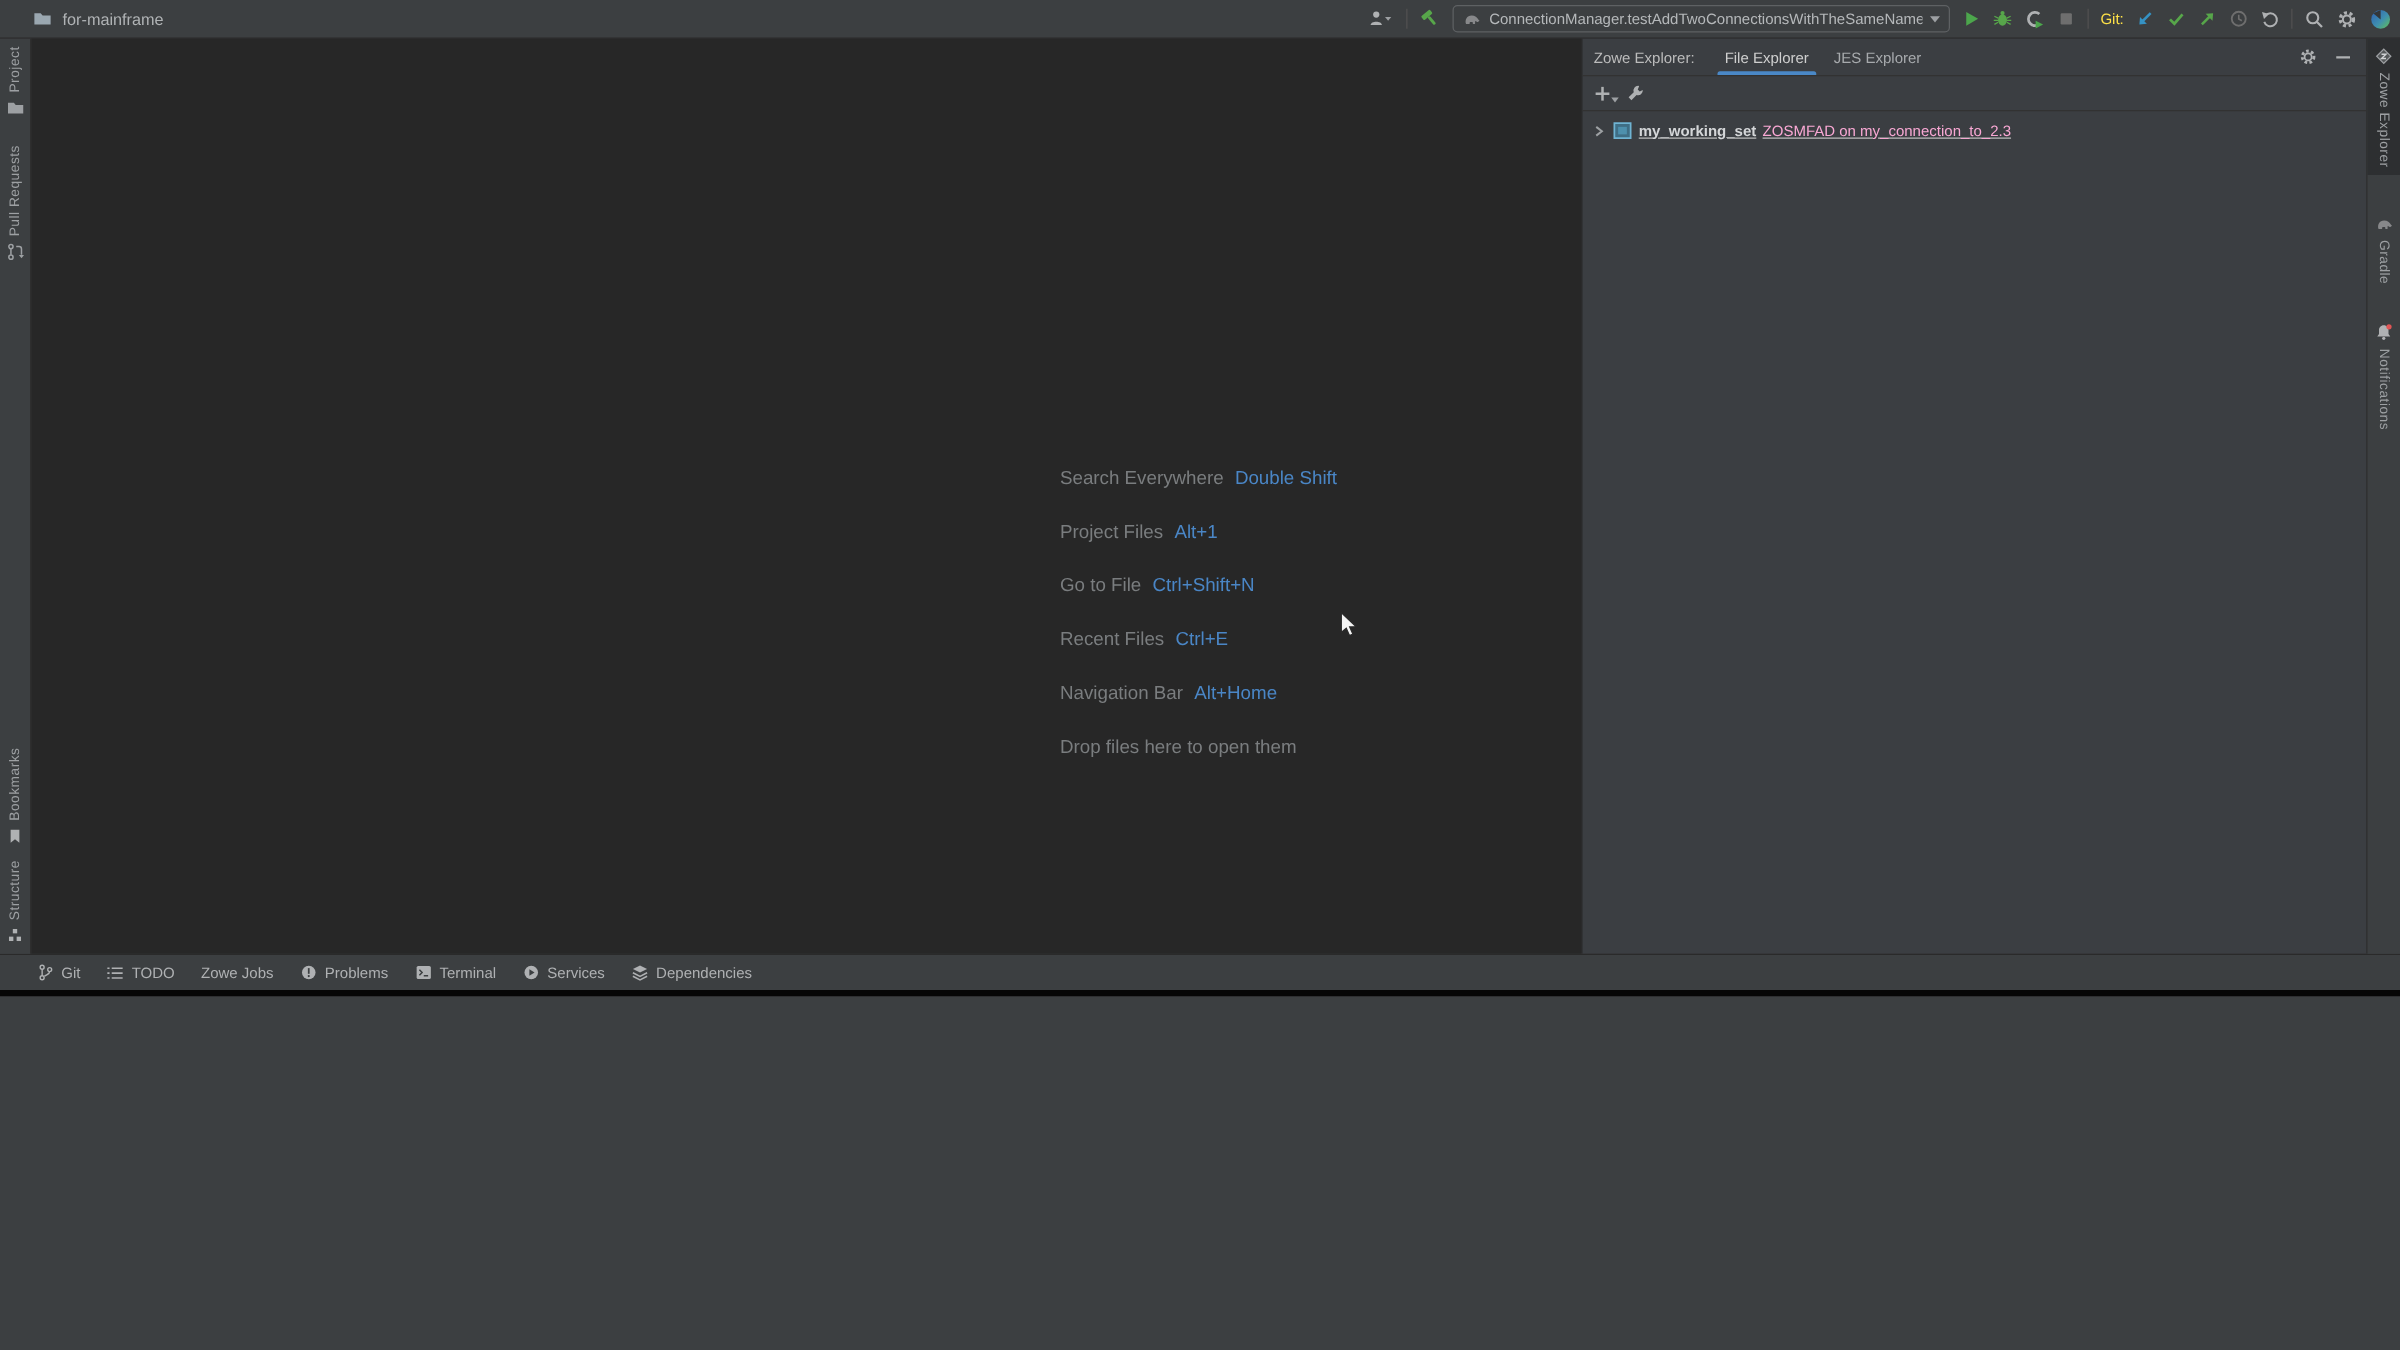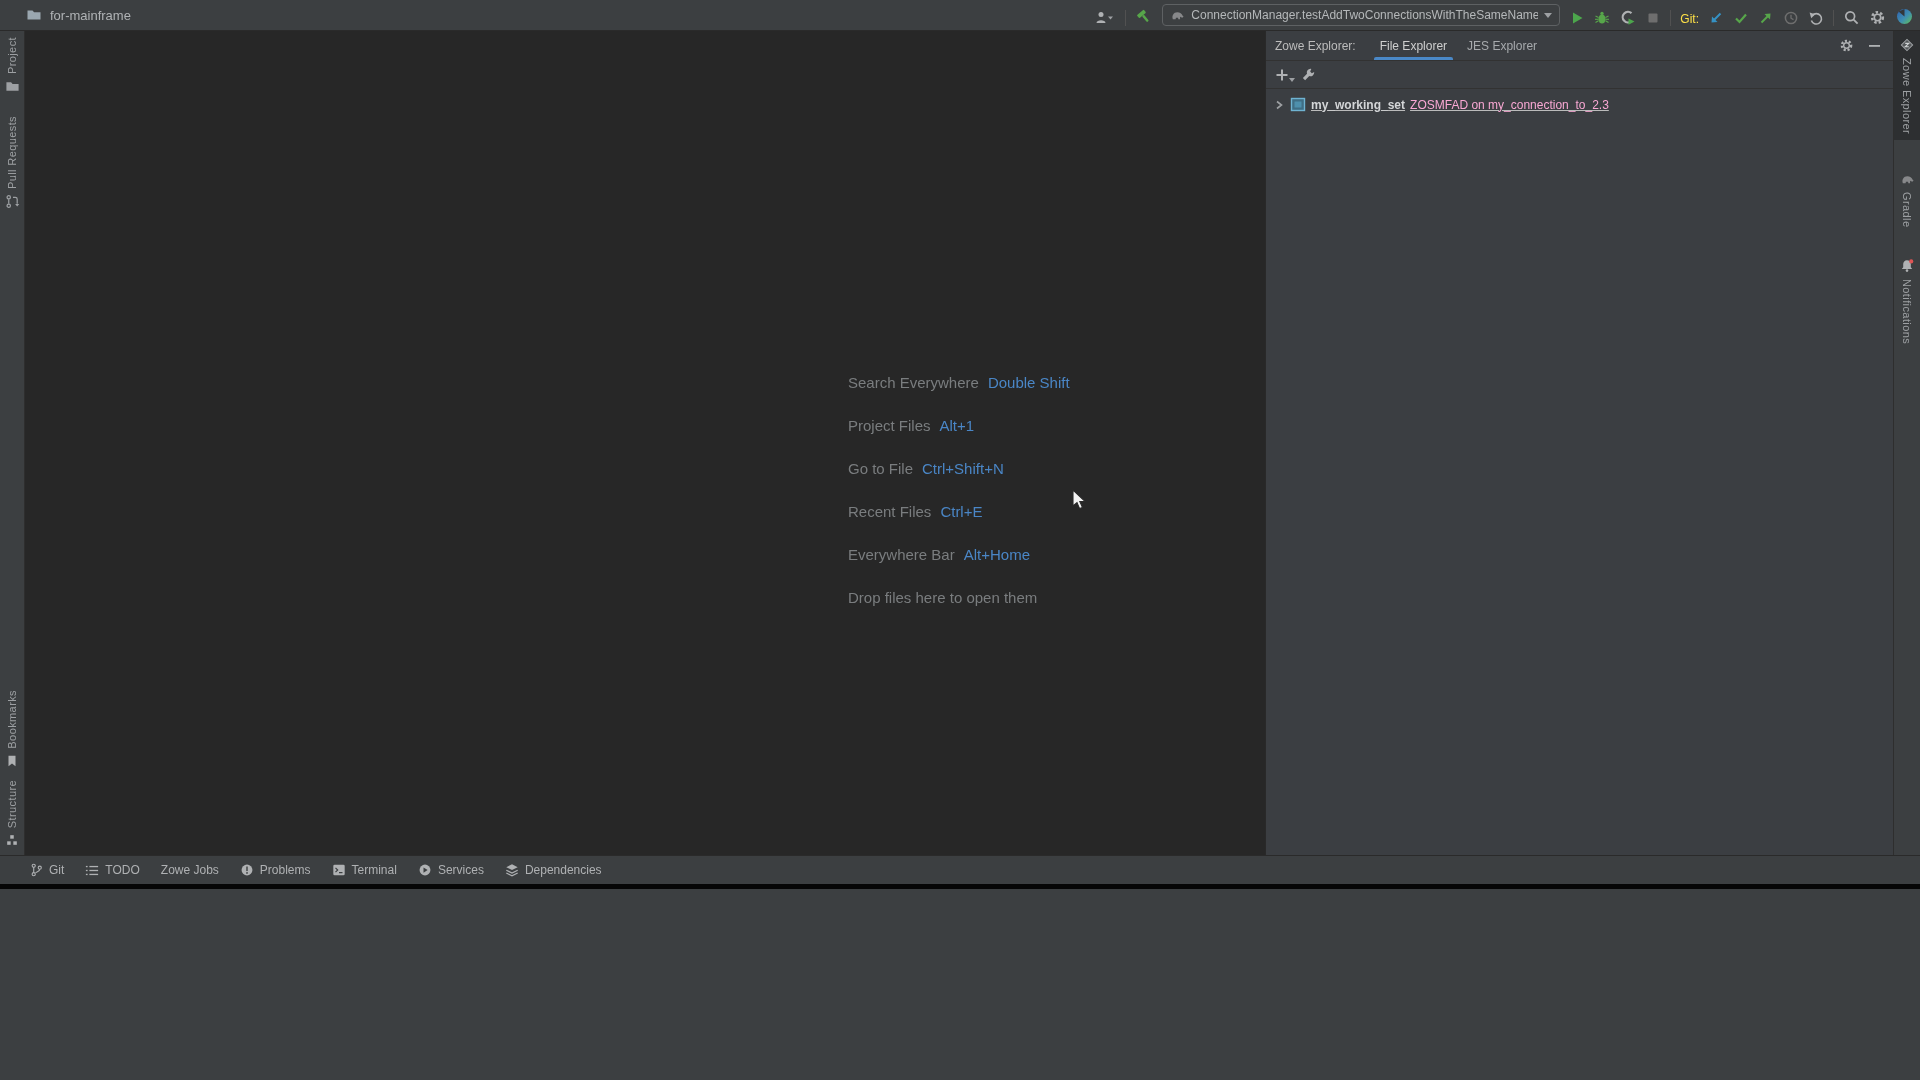--- a/index.html
+++ b/index.html
@@ -1,23 +1,23 @@
 <!DOCTYPE html>
 <html><head>
 <meta charset="utf-8">
 <style>
   * { margin:0; padding:0; box-sizing:border-box; }
   html,body { width:1920px; height:1080px; overflow:hidden; }
   body { font-family:"Liberation Sans", sans-serif; background:#3c3f41; color:#bbbbbb; font-size:12px; }
-  .app { position:relative; width:1920px; height:889px; display:flex; flex-direction:column; }
+  .app { position:relative; width:1920px; height:797px; display:flex; flex-direction:column; }
 
   
   .titlebar { height:31px; background:#3c3f41; border-bottom:1px solid #2a2a2a; display:flex; align-items:center; padding:0 6px 0 26px; }
   .titlebar .proj { display:flex; align-items:center; gap:8px; color:#b0b3b5; font-size:13px; }
-  .tb-right { margin-left:auto; display:flex; align-items:flex-end; gap:9px; }
+  .tb-right { margin-left:auto; display:flex; align-items:center; gap:9px; }
   .tb-sep { width:1px; height:16px; background:#515151; }
   .icon { display:inline-flex; align-items:center; justify-content:center; }
   .icon svg { display:block; }
   .runconfig { width:398px; height:22px; border:1px solid #5e6163; border-radius:4px; display:flex; align-items:center; gap:6px; padding:0 7px; color:#b5b8ba; background:#3c3f41; }
   .runconfig .rc-text { flex:1; white-space:nowrap; overflow:hidden; font-size:12px; }
   .caret { width:0; height:0; border-left:4px solid transparent; border-right:4px solid transparent; border-top:5px solid #9da0a3; }
   .git-label { color:#fde047; }
 
   
   .mainrow { flex:1; display:flex; min-height:0; }
@@ -252,21 +252,21 @@
         </div>
         <div class="sc-row">
           <span class="sc-label">Go to File</span>
           <span class="sc-keys">Ctrl+Shift+N</span>
         </div>
         <div class="sc-row">
           <span class="sc-label">Recent Files</span>
           <span class="sc-keys">Ctrl+E</span>
         </div>
         <div class="sc-row">
-          <span class="sc-label">Everywhere Bar</span>
+          <span class="sc-label">Navigation Bar</span>
           <span class="sc-keys">Alt+Home</span>
         </div>
         <div class="sc-row">
           <span class="sc-label">Drop files here to open them</span>
           <span class="sc-keys"></span>
         </div>
       </div>
     </div>
 
     <div class="panel">

